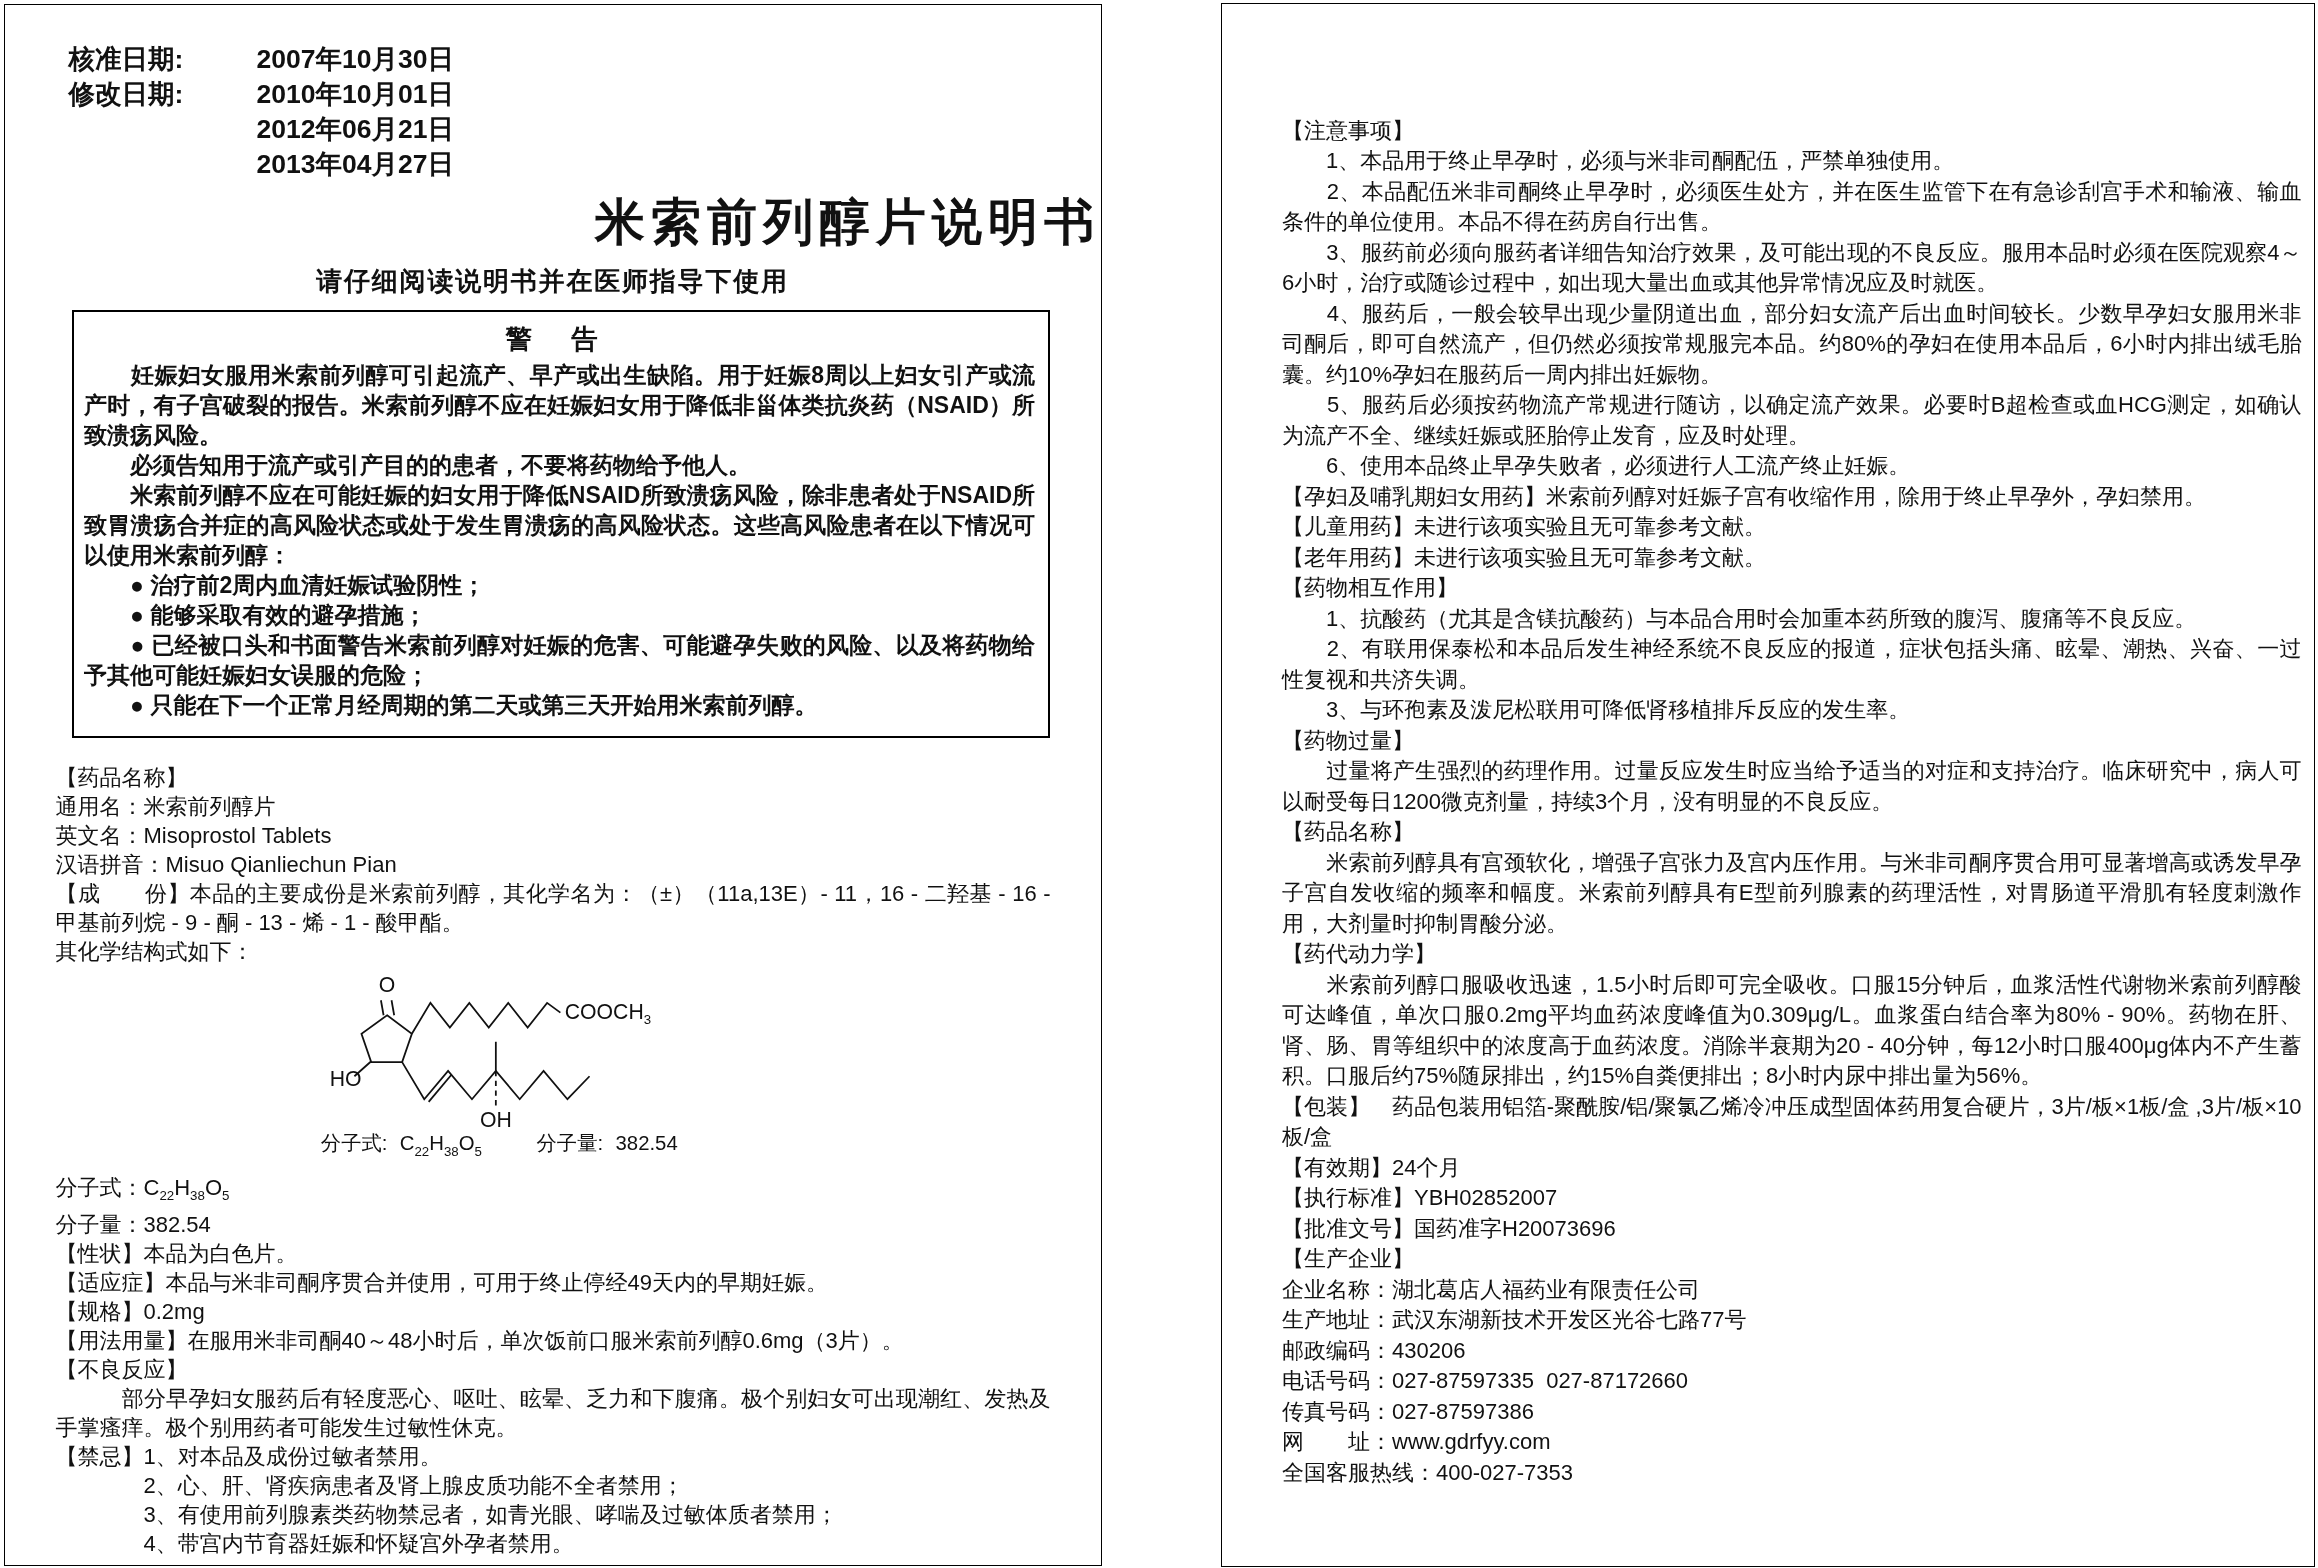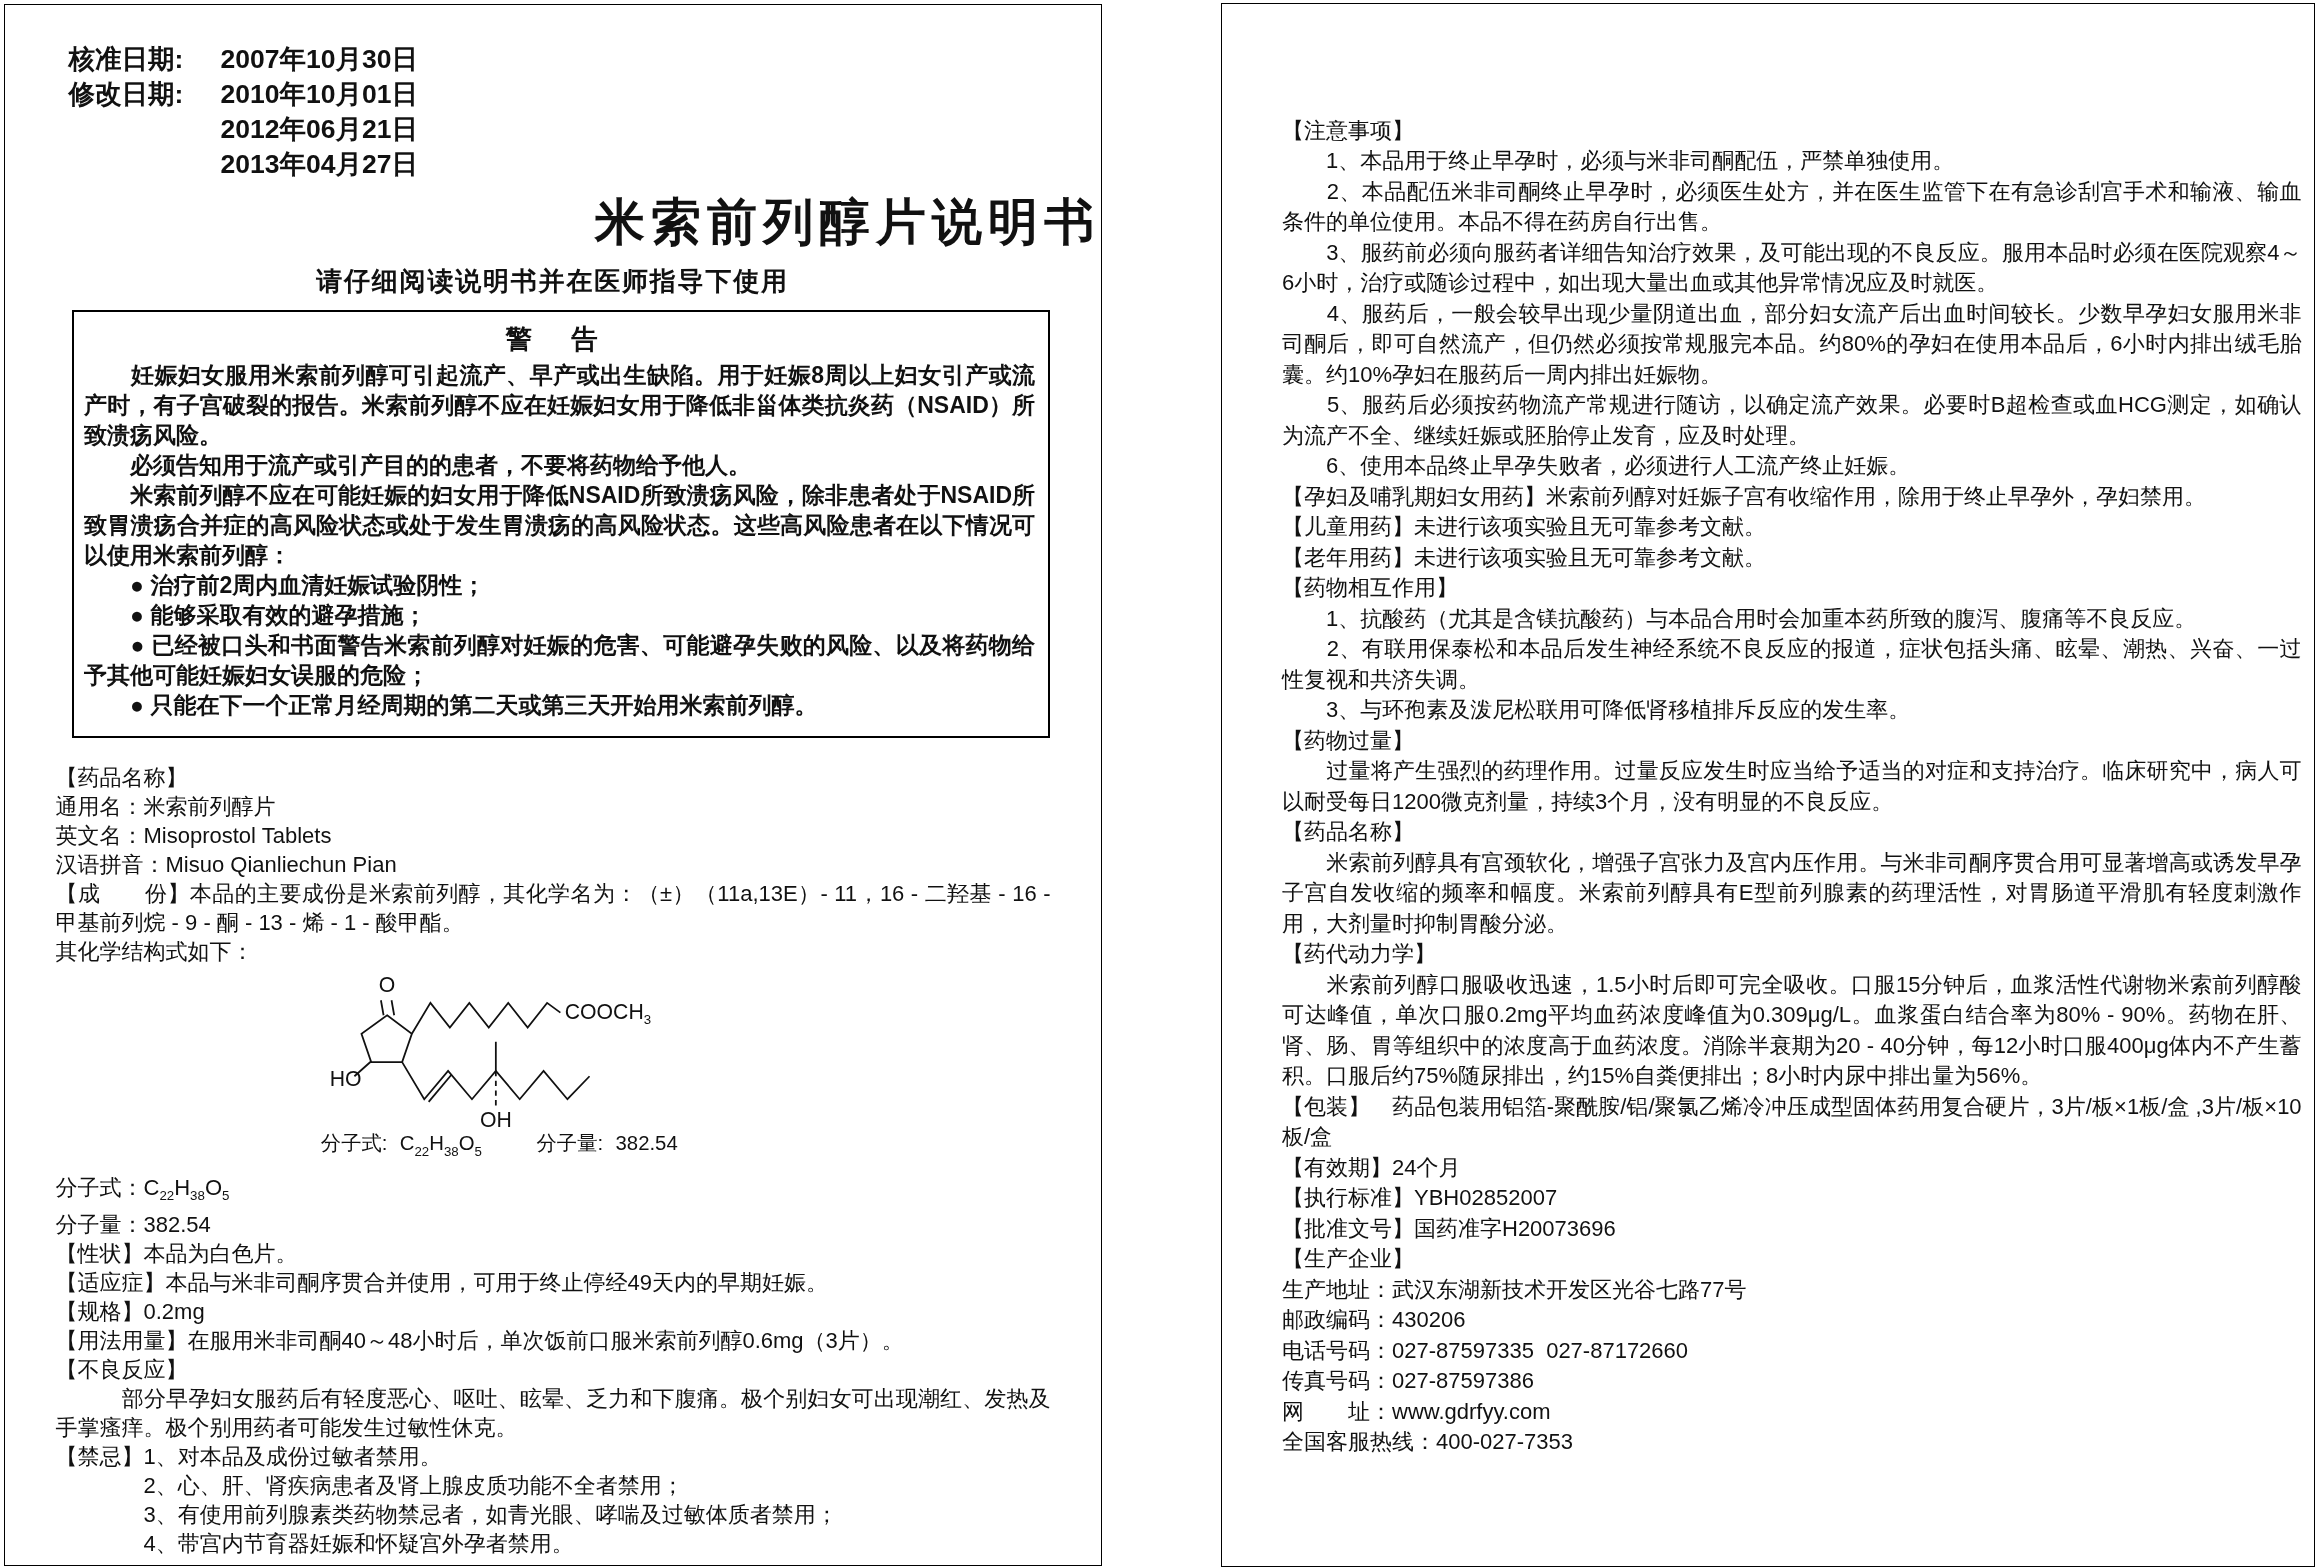--- a/index.html
+++ b/index.html
@@ -9,21 +9,21 @@
     color:#111;-webkit-font-smoothing:antialiased;
   }
   .page{
     position:absolute;background:#fff;border:1.8px solid #000;
     box-sizing:border-box;overflow:hidden;
   }
   .page-left{left:3.5px;top:3.5px;width:1098px;height:1562px;}
   .page-right{left:1221px;top:2.7px;width:1094px;height:1564px;padding:112px 12.4px 0 60px;}
   
   .dates{margin:37px 0 0 64px;font-weight:bold;font-size:26.5px;line-height:35px;}
-  .date-row{display:flex;}
+  .date-row{display:flex;gap:36px;}
   .date-label{width:152px;white-space:pre;}
   .doc-title{
     text-align:right;font-size:50px;font-weight:bold;letter-spacing:6.2px;
     margin-top:12.4px;line-height:57px;
   }
   .doc-subtitle{
     text-align:center;font-size:26px;font-weight:bold;letter-spacing:1.8px;
     margin-top:13px;line-height:34px;
   }
   
@@ -222,20 +222,21 @@
       <div class="para">【包装】　药品包装用铝箔-聚酰胺/铝/聚氯乙烯冷冲压成型固体药用复合硬片，3片/板×1板/盒 ,3片/板×10板/盒</div>
 
       <div class="para">【有效期】24个月</div>
 
       <div class="para">【执行标准】YBH02852007</div>
 
       <div class="para">【批准文号】国药准字H20073696</div>
 
       <div class="para">【生产企业】</div>
 
+      <div class="para">企业名称：湖北葛店人福药业有限责任公司</div>
 
       <div class="para">生产地址：武汉东湖新技术开发区光谷七路77号</div>
 
       <div class="para">邮政编码：430206</div>
 
       <div class="para">电话号码：027-87597335  027-87172660</div>
 
       <div class="para">传真号码：027-87597386</div>
 
       <div class="para">网　　址：www.gdrfyy.com</div>

